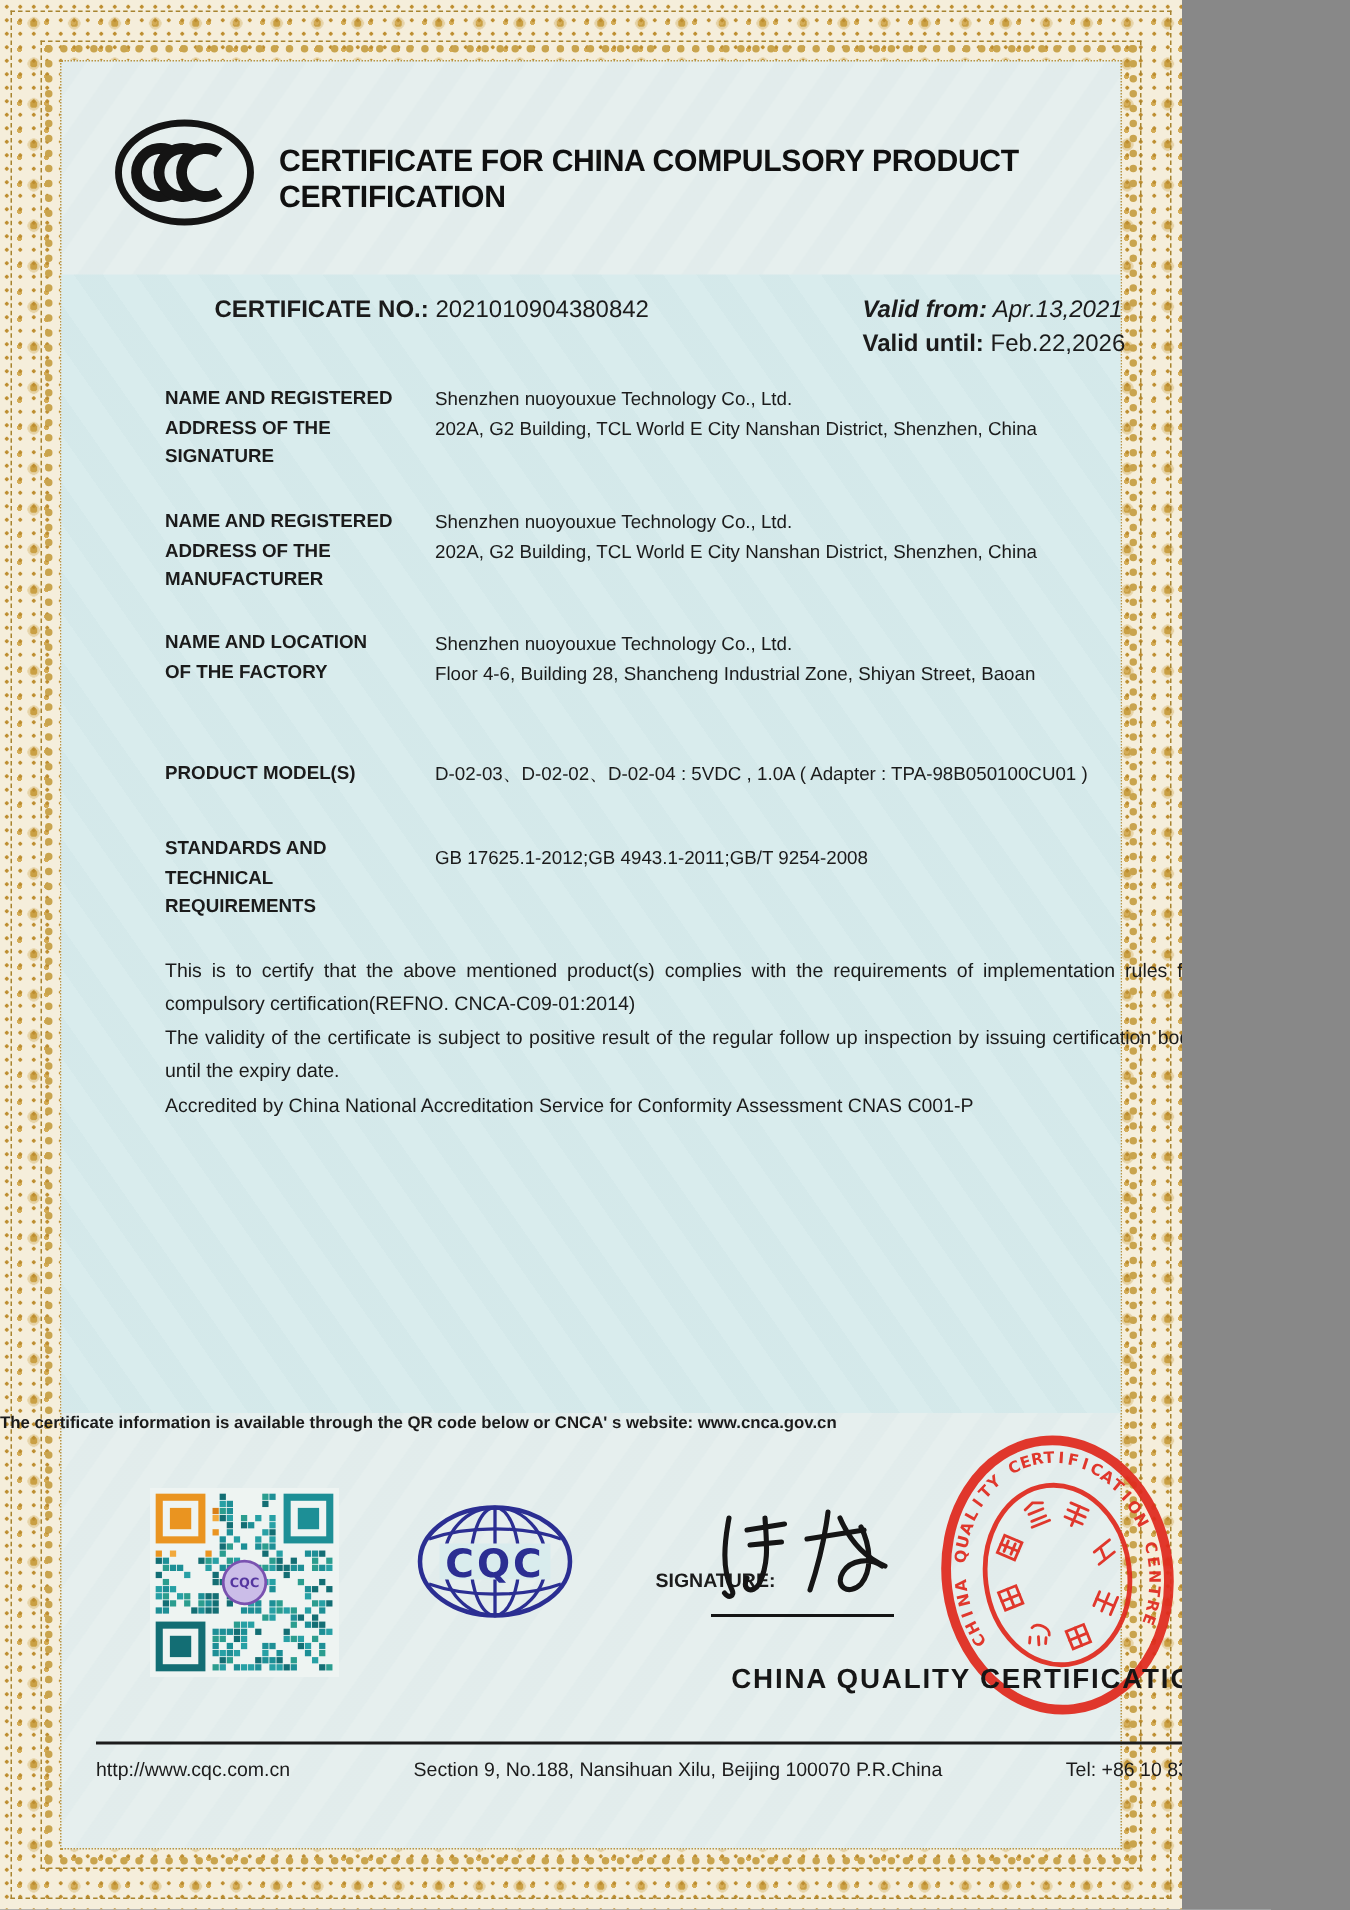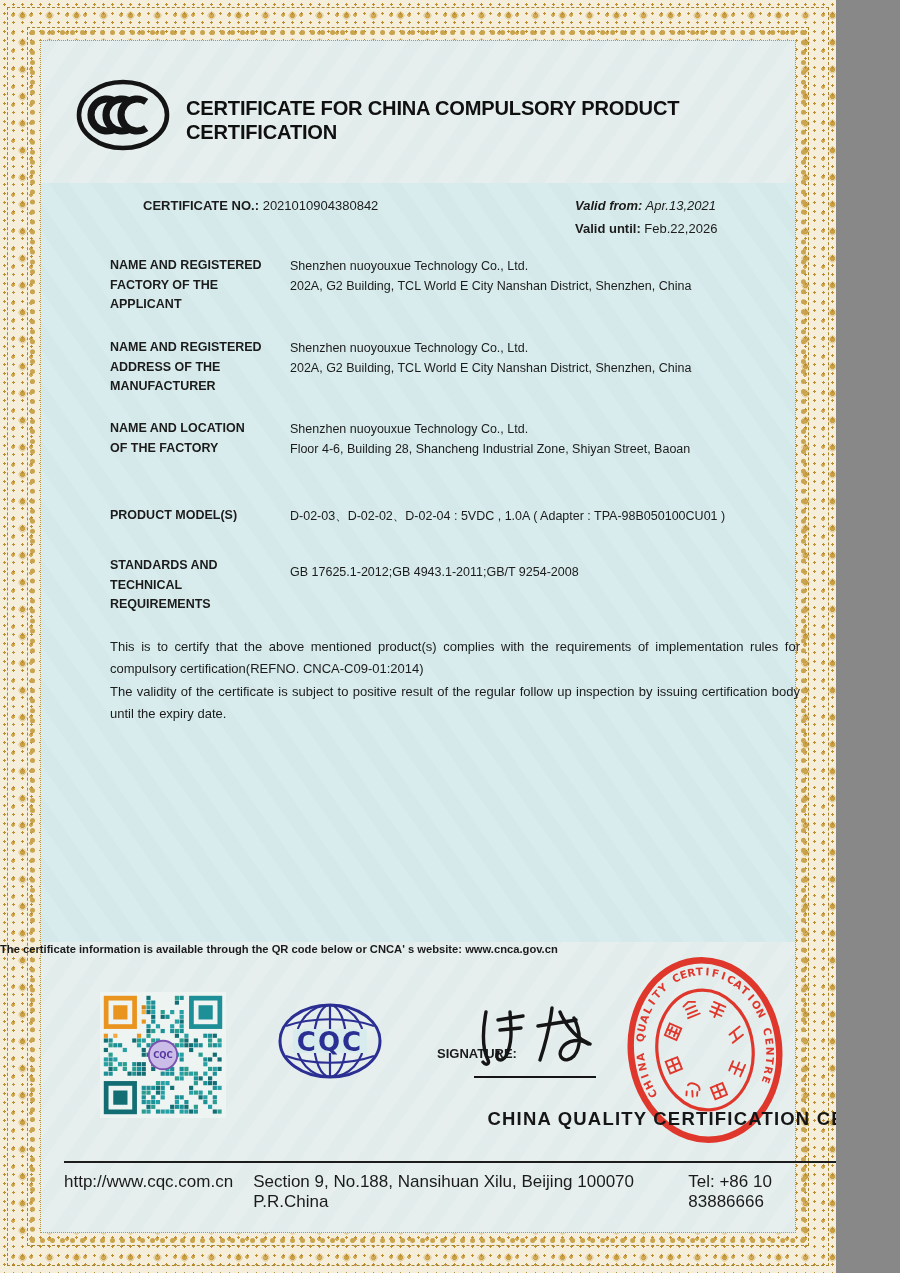--- a/index.html
+++ b/index.html
@@ -6,54 +6,53 @@
   .page{
     position:relative; width:788px; height:1273px; overflow:hidden;
     font-family:"Liberation Sans","DejaVu Sans",sans-serif; color:#1b1b1b;
     background-color:#f5eedb;
     background-image:
       radial-gradient(circle, #bd8d2f 0 1.1px, transparent 1.2px),
       radial-gradient(circle, #d4ac57 0 1.6px, transparent 1.7px),
       radial-gradient(circle, #caa044 0 2.6px, rgba(202,160,68,.35) 2.6px 4px, transparent 4.2px);
     background-size:9px 9px, 18px 18px, 27px 27px;
     background-position:0 0, 4px 6px, 9px 2px;
-    padding-left:48px;
   }
   .frame-line1{position:absolute;inset:7px;border:1px dashed #a8842f;pointer-events:none;}
   .frame-line2{position:absolute;inset:27px;border:1px dashed #a8842f;pointer-events:none;}
   .frame-bead{position:absolute;inset:30px;border:5px dotted #c9a44e;pointer-events:none;}
   .paper{
     position:absolute; inset:40px; background:#e6efee; border:1px dotted #bb9440;
     background-image:repeating-linear-gradient(125deg, rgba(175,200,205,.07) 0 14px, transparent 14px 30px);
   }
   .panel{position:absolute; left:41px; right:41px; top:183px; height:759px; background:#d9eced;
     background-image:repeating-linear-gradient(55deg, rgba(160,195,200,.08) 0 16px, transparent 16px 34px);}
   .abs{position:absolute;}
   .title{
     left:186px; top:96px; width:660px; font-size:20.5px; font-weight:700; color:#101010;
     letter-spacing:-0.2px; transform:scaleX(.98); transform-origin:left top;
   }
-  .row-top{font-size:13px;}
+  .row-top{font-size:16px;}
   .lbl{font-weight:700;}
   .cert-no{left:143px; top:198px;}
   .valid-from{left:575px; top:198px;font-style:italic;}
   .valid-until{left:575px; top:221px;text-align:center;}
   .section{left:110px; width:700px; font-size:12.5px; line-height:19.5px;}
   .sec-label{position:absolute; left:0; top:0; width:176px; font-weight:700;}
   .sec-value{position:absolute; left:180px; top:1px; width:520px;}
   .sec-value-pad{top:7px;}
   .paras{left:110px; top:636px; width:690px; font-size:13px; line-height:22.4px;}
   .paras p{margin:0;}
   .paras p.just{text-align:justify;}
   .qr-note{left:0; width:900px; top:943px; text-align:left; font-size:11.2px; font-weight:600;}
   .centre-name{left:0; width:900px; top:1108px; text-align:right; font-size:18.5px; font-weight:700; letter-spacing:1.2px; color:#161616;}
   .sig-label{left:437px; top:1046px; font-size:13px; font-weight:700;}
   .sig-line{left:474px; top:1076px; width:122px; border-bottom:2px solid #141414; height:0;}
   .foot-rule{left:64px; top:1161px; width:772px; height:2px; background:#1c1c1c;}
-  .footer-row{left:64px; top:1172px; width:772px; display:flex; justify-content:space-between; font-size:17px;gap:20px;}
+  .footer-row{left:64px; top:1172px; width:772px; display:flex; justify-content:space-between; font-size:13px;gap:20px;}
   .stamp{left:620px; top:950px; opacity:.93;}
   .stamp-ring-char{font-family:"DejaVu Sans",sans-serif; font-size:10.5px; font-weight:700; fill:#e02a1e;}
   .stamp-stroke{stroke:#e02a1e; fill:none; stroke-width:1.5; stroke-linecap:round;}
   .qr-svg{left:100px; top:992px;}
   .globe{left:276px; top:1002px;}
   .cqc-text{font-family:"DejaVu Sans",sans-serif; font-size:26px; font-weight:800; fill:#2b2e92; letter-spacing:2px;}
   .sig-svg{left:468px; top:1002px;}
 </style>
 </head>
 <body>
@@ -83,21 +82,21 @@
     <span>Apr.13,2021</span>
   </div>
   <div class="abs row-top valid-until">
     <span class="lbl">Valid until:</span>
     <span>Feb.22,2026</span>
   </div>
 
   <div class="abs section" style="top:256px;">
     <div class="sec-label">
       <div>NAME AND REGISTERED</div>
-      <div>FACTORY OF THE APPLICANT</div>
+      <div>ADDRESS OF THE SIGNATURE</div>
     </div>
     <div class="sec-value">
       <div>Shenzhen nuoyouxue Technology Co., Ltd.</div>
       <div>202A, G2 Building, TCL World E City Nanshan District, Shenzhen, China</div>
     </div>
   </div>
 
   <div class="abs section" style="top:338px;">
     <div class="sec-label">
       <div>NAME AND REGISTERED</div>
@@ -136,20 +135,21 @@
       <div>TECHNICAL REQUIREMENTS</div>
     </div>
     <div class="sec-value sec-value-pad">
       <div>GB 17625.1-2012;GB 4943.1-2011;GB/T 9254-2008</div>
     </div>
   </div>
 
   <div class="abs paras">
     <p class="just">This is to certify that the above mentioned product(s) complies with the requirements of implementation rules for compulsory certification(REFNO. CNCA-C09-01:2014)</p>
     <p class="just">The validity of the certificate is subject to positive result of the regular follow up inspection by issuing certification body until the expiry date.</p>
+    <p>Accredited by China National Accreditation Service for Conformity Assessment CNAS C001-P</p>
   </div>
 
   <div class="abs qr-note">The certificate information is available through the QR code below or CNCA' s website: www.cnca.gov.cn</div>
 
   <svg id="qr" class="abs qr-svg" width="126" height="126" viewBox="0 0 133 133">
       <rect x="0" y="0" width="133" height="133" fill="#eef4f2"></rect>
       <rect x="49" y="4" width="4.4" height="4.4" fill="#136e74"></rect>
       <rect x="79" y="4" width="4.4" height="4.4" fill="#2b9d8f"></rect>
       <rect x="84" y="4" width="4.4" height="4.4" fill="#1d8f96"></rect>
       <rect x="49" y="9" width="4.4" height="4.4" fill="#27a0a5"></rect>

